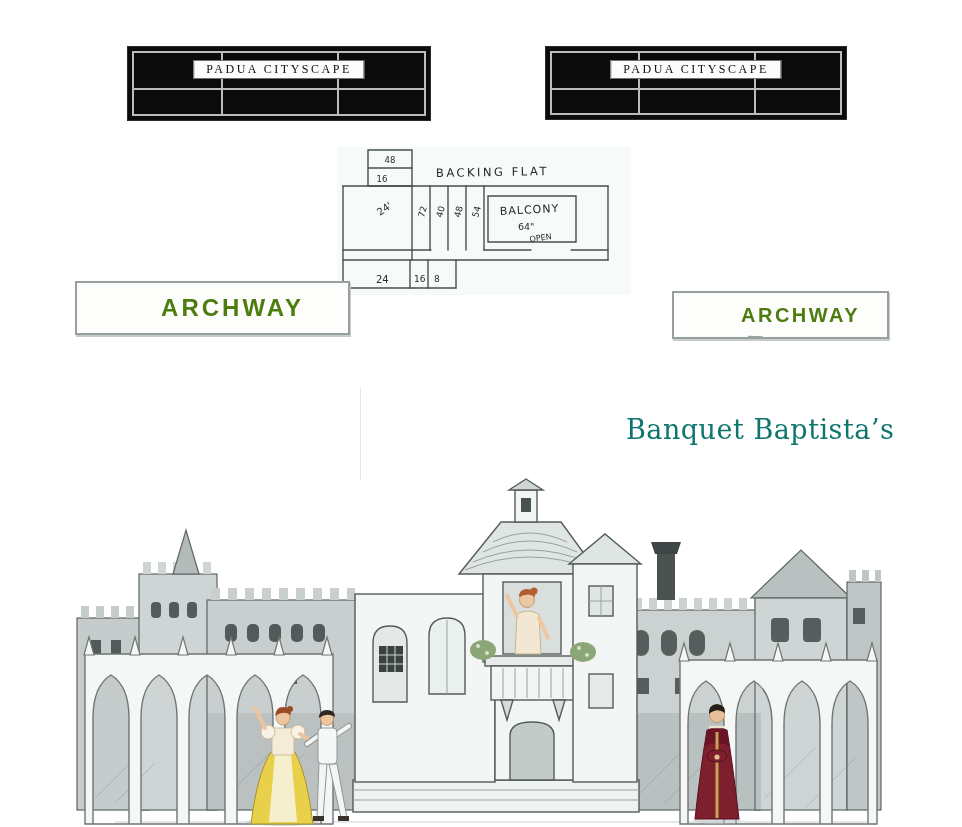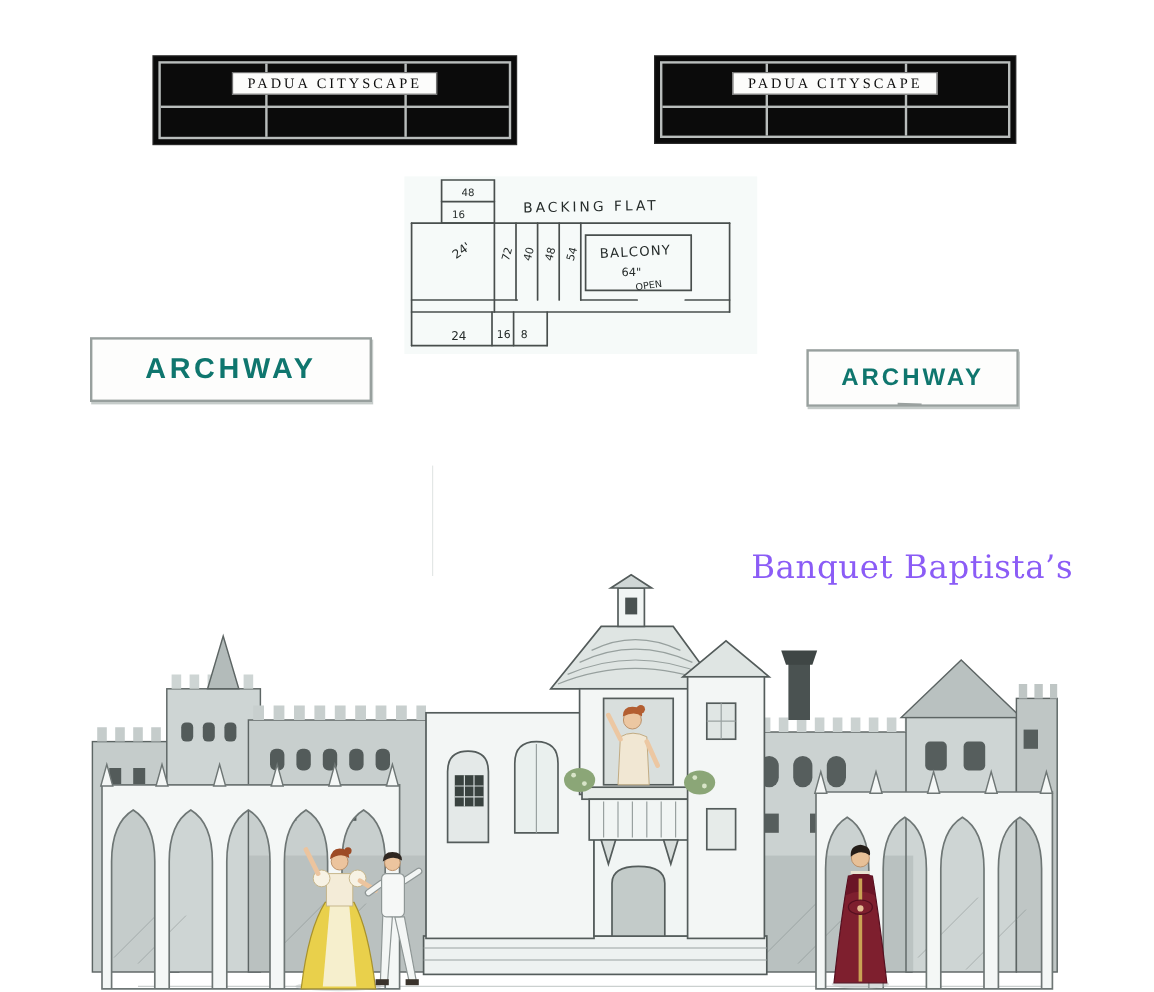--- a/index.html
+++ b/index.html
@@ -15,31 +15,31 @@
   .banner-label {
     position:absolute; left:50%; top:13px; transform:translateX(-50%);
     background:#fcfcfb; border:1px solid #6f6f6f; padding:1px 12px;
     font-family:"Liberation Serif", serif; font-size:12px; letter-spacing:2.5px;
     color:#0d0d0d; white-space:nowrap;
   }
   
   .archway-box {
     position:absolute; background:#fdfdfc; border:2px solid #98a09e;
     box-shadow:1px 2px 0 #c6ccca; display:flex; align-items:center; justify-content:center;
-    color:#0f766e; font-weight:700;
+    color:#4d7c0f; font-weight:700;padding-left:40px;
   }
   .archway-left  { left:75px;  top:281px; width:231px; height:50px; font-size:24px; letter-spacing:3px; }
   .archway-right { left:672px; top:291px; width:173px; height:44px; font-size:20px; letter-spacing:2.5px; }
   .pencil-tick { position:absolute; left:748px; top:336px; width:20px; height:2px;
     background:#9aa19f; transform:rotate(2deg); }
   .scan-seam { position:absolute; left:360px; top:388px; width:1px; height:92px; background:#e3e7e6; }
   
   .caption {
     position:absolute; left:626px; top:414px;
-    font-family:"DejaVu Serif", serif; font-size:27px; color:#8b5cf6; letter-spacing:0.5px;margin-top:44px;
+    font-family:"DejaVu Serif", serif; font-size:27px; color:#0f766e; letter-spacing:0.5px;
   }
   
   .plan-svg { position:absolute; left:336px; top:146px; }
   .plan-hand { font-family:"DejaVu Sans", sans-serif; fill:#262c2b; }
   .plan-line { stroke:#3a403f; stroke-width:1.4; fill:none; stroke-linecap:round; opacity:0.92; }
   
   .scene-svg { position:absolute; left:55px; top:478px; }
 </style>
 </head>
 <body>

